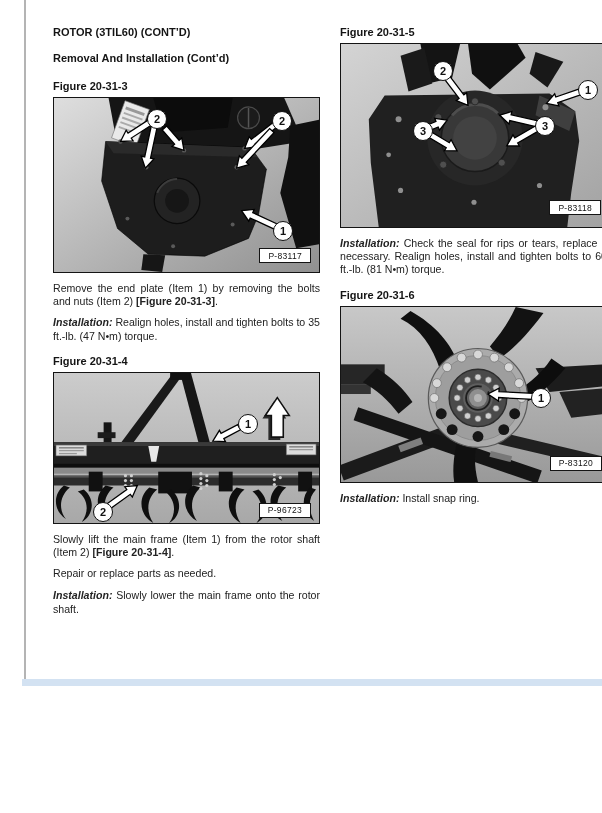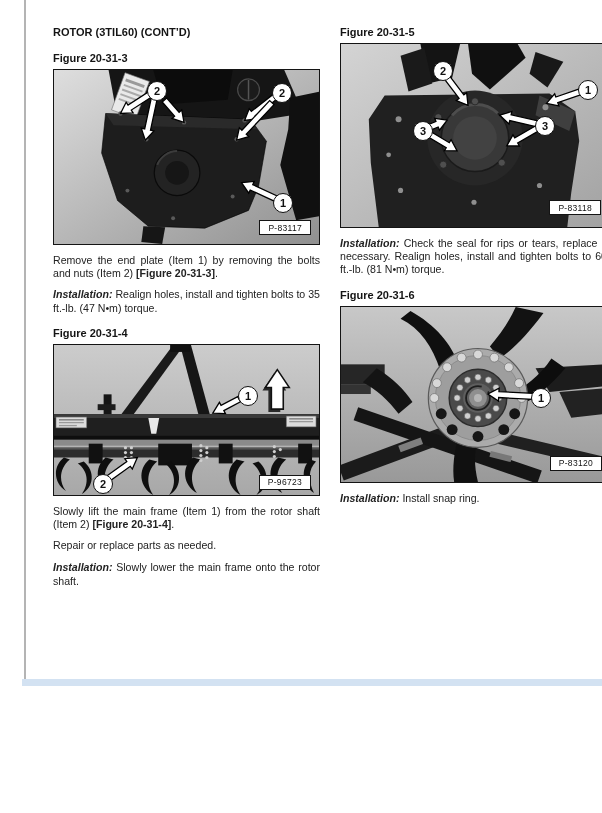--- a/index.html
+++ b/index.html
@@ -35,20 +35,21 @@
           text-shadow:0 0 2px #a5d8f0,1px 1px 0 #c2e4f5,-1px -1px 0 #c2e4f5;}
 </style>
 </head>
 <body>
 
 <div class="page">
   <div class="page-edge"></div>
 
   <div class="col col-left">
     <div class="h1">ROTOR (3TIL60) (CONT’D)</div>
+    <div class="h2">Removal And Installation (Cont’d)</div>
 
     <div class="figcap">Figure 20-31-3</div>
     <figure class="photo" style="height:176px">
       <svg viewBox="0 0 267 176" preserveAspectRatio="none">
         <defs>
           <linearGradient id="g1" x1="0" y1="0" x2="1" y2="1">
             <stop offset="0" stop-color="#dedede"></stop>
               <stop offset="1" stop-color="#909090"></stop>
           </linearGradient>
           <path id="arS1" d="M0,0 L-11,6.5 L-11,3 L-30,3 L-30,-3 L-11,-3 L-11,-6.5 Z" fill="#fff" stroke="#000" stroke-width="1.3"></path>

